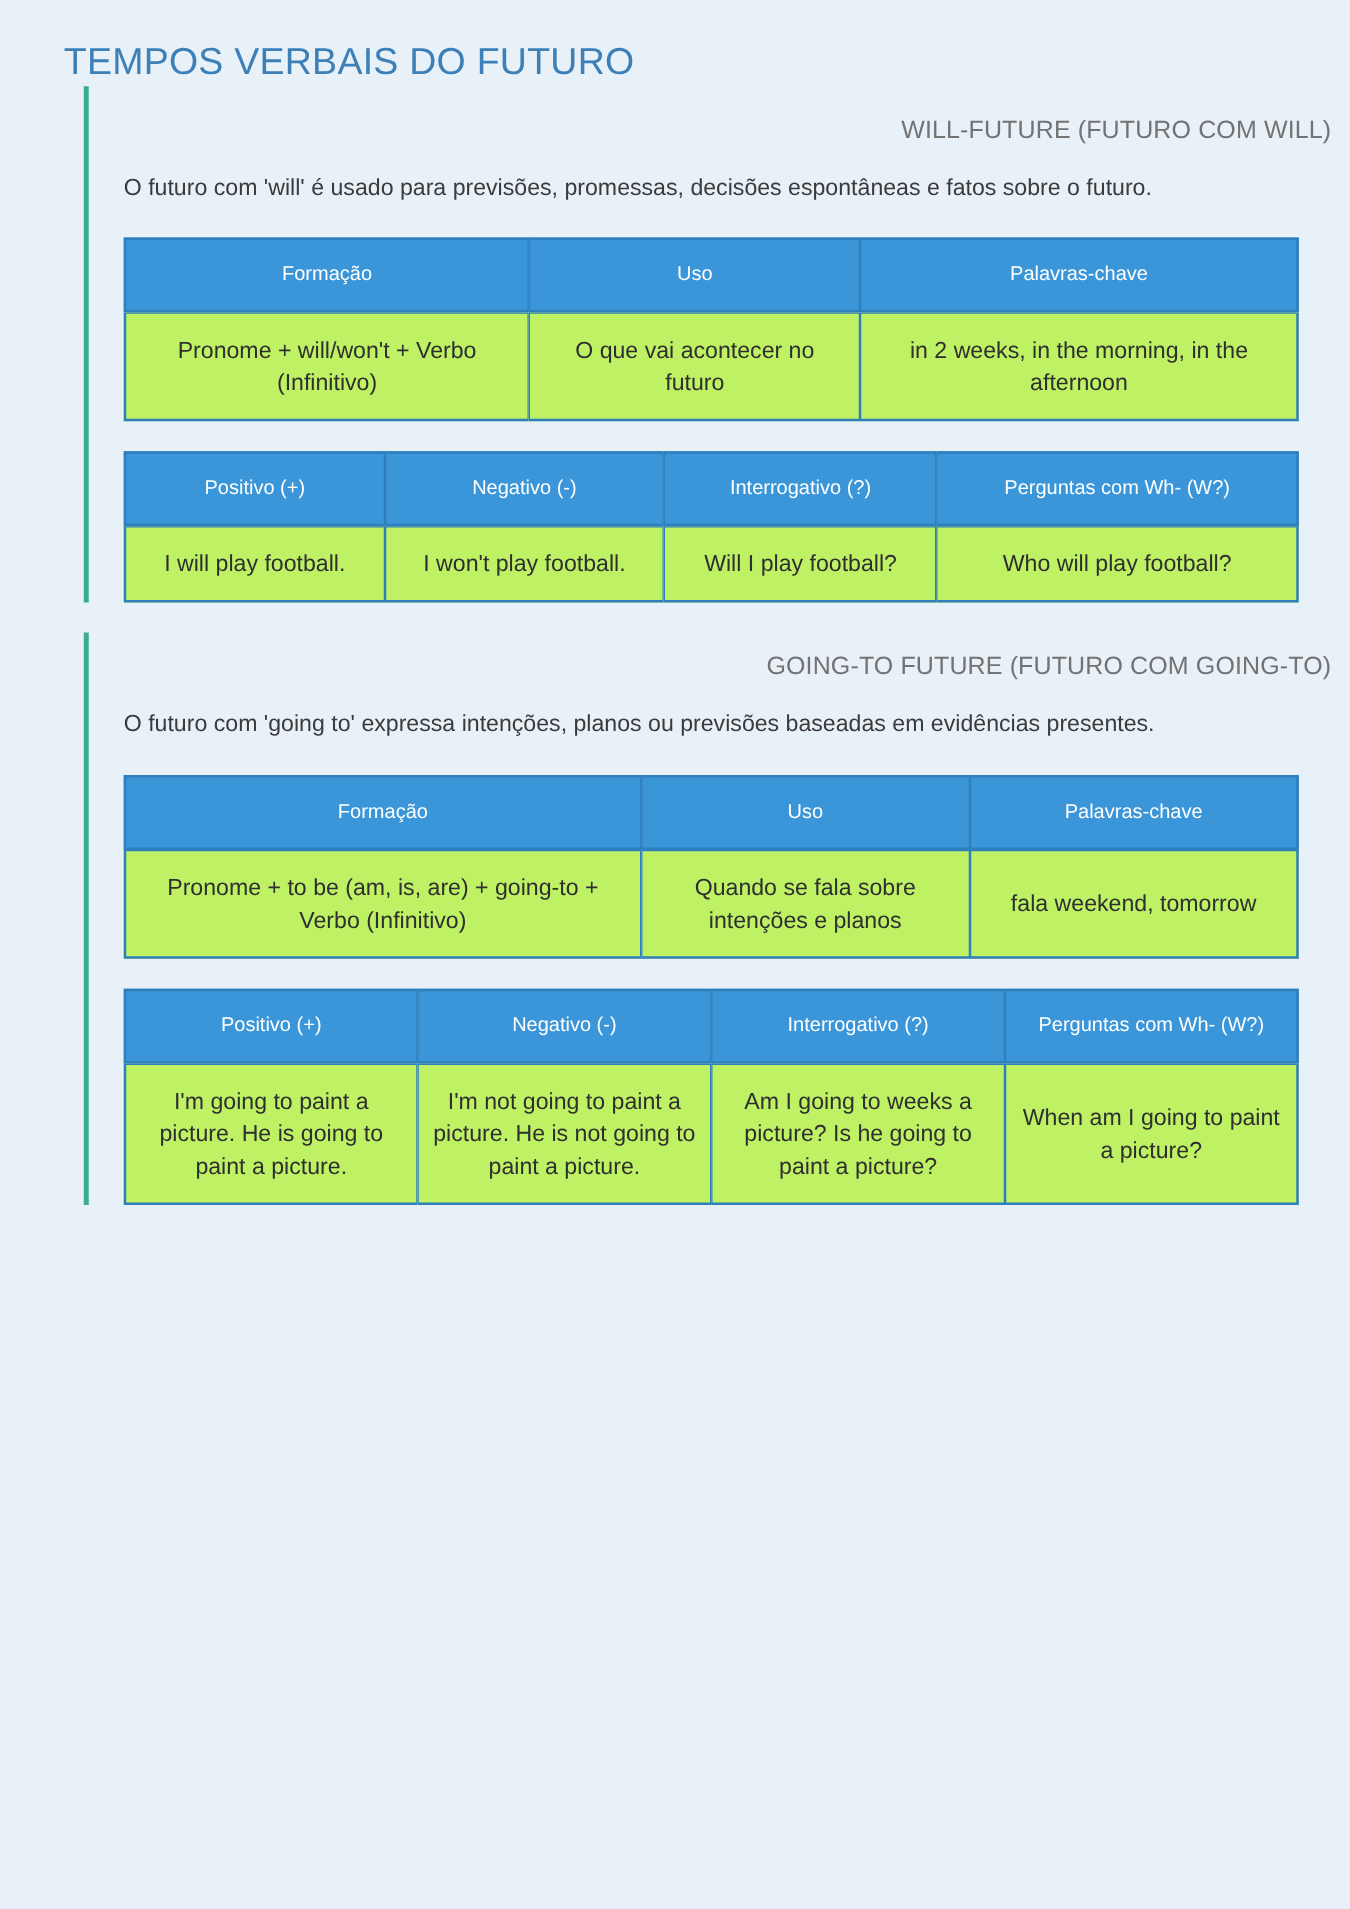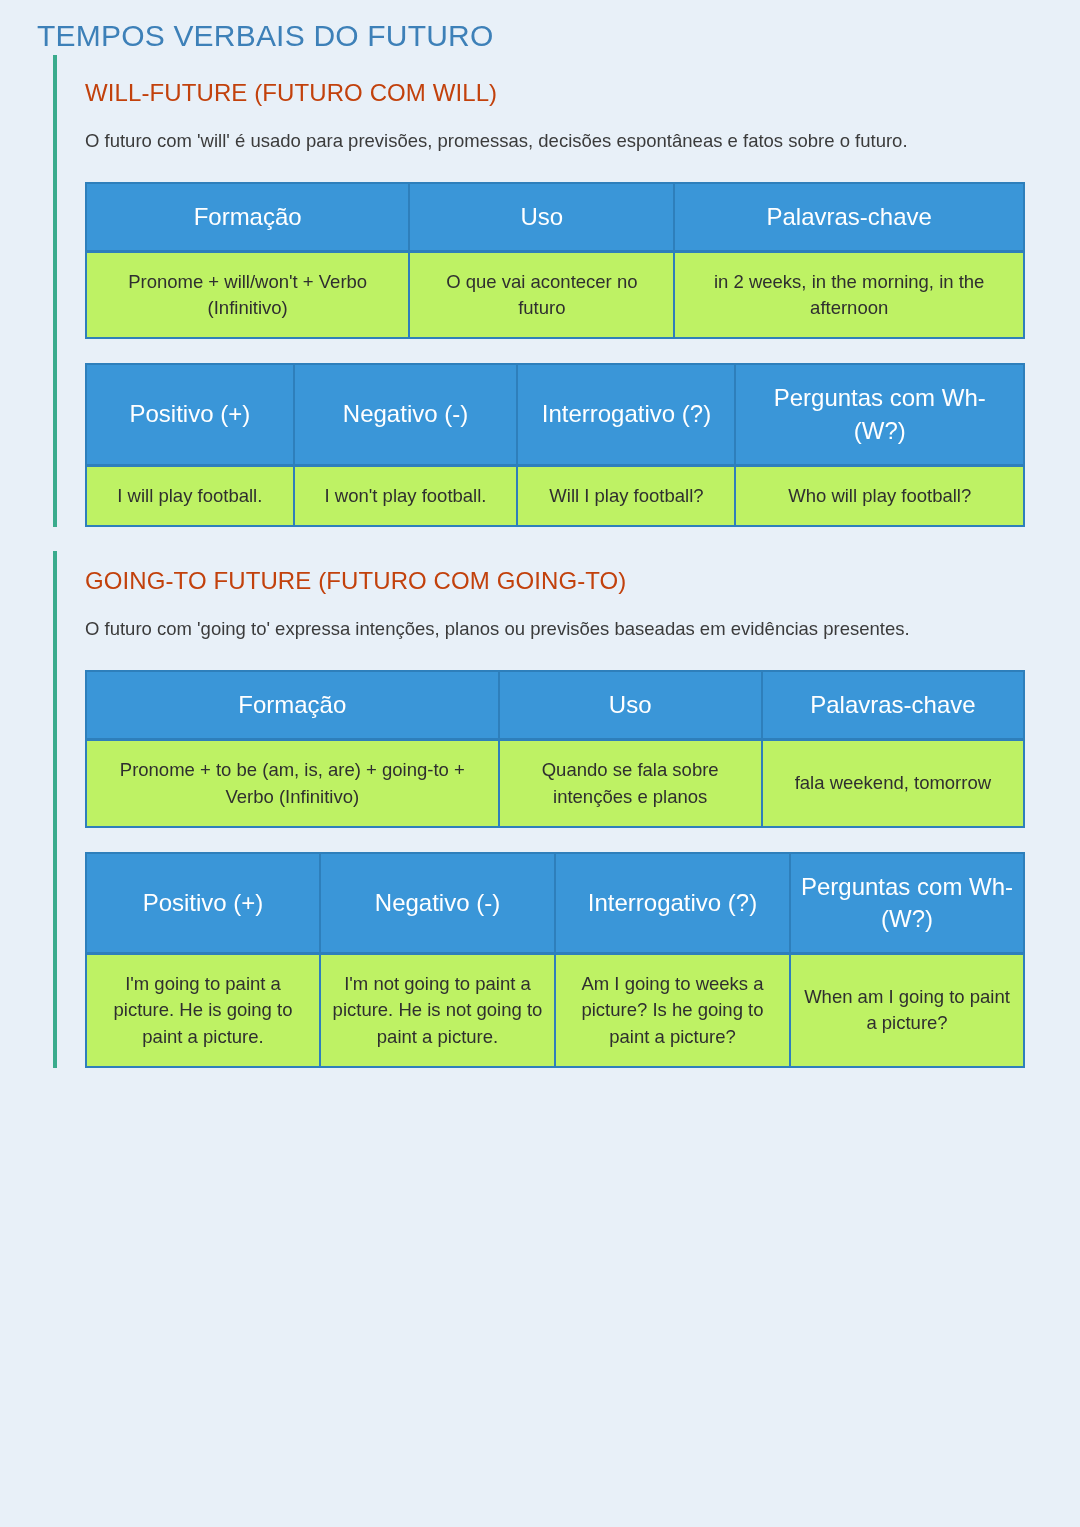--- a/index.html
+++ b/index.html
@@ -13,21 +13,21 @@
     font-family: "Liberation Sans", sans-serif;
     color: #333333;
     overflow: hidden;
   }
 
   .page {
     position: relative;
     width: 1080px;
     height: 1413px;
     box-sizing: border-box;
-    padding: 1px;
+    padding: 15px;
   }
 
   
   .page-title {
     font-size: 30px;
     font-weight: 400;
     color: #3d80b8;
     letter-spacing: 0.2px;
     padding: 16px 0 0 36px;
     margin: 0;
@@ -37,26 +37,27 @@
   
   .section {
     position: relative;
     margin: 0 0 0 52px;
     padding: 0 0 0 28px;
     border-left: 4px solid #3aab8d;
   }
   .section.first { padding-top: 22px; }
 
   .section-title {
-    font-size: 24px;
+    font-size: 20px;
     font-weight: 400;
-    color: #c2410c;
+    color: #737373;
     margin: 0 0 18px 0;
     line-height: 1.3;
     letter-spacing: 0.1px;
+    text-align: right;
   }
   .section.second .section-title { padding-top: 14px; }
 
   .section-desc {
     font-size: 18.5px;
     line-height: 1.62;
     color: #3b3b3b;
     margin: 0 0 26px 0;
     max-width: 930px;
   }
@@ -66,21 +67,21 @@
     width: 940px;
     border-collapse: separate;
     border-spacing: 0;
     margin: 0 0 24px 0;
     table-layout: fixed;
   }
   .tbl th {
     background: #3a96d8;
     color: #ffffff;
     font-weight: 400;
-    font-size: 24px;
+    font-size: 16px;
     padding: 17px 8px;
     line-height: 1.34;
     border: 2px solid #2e7fbb;
     border-right-width: 1px;
     border-left-width: 1px;
     vertical-align: middle;
   }
   .tbl th:first-child { border-left-width: 2px; }
   .tbl th:last-child  { border-right-width: 2px; }
 

